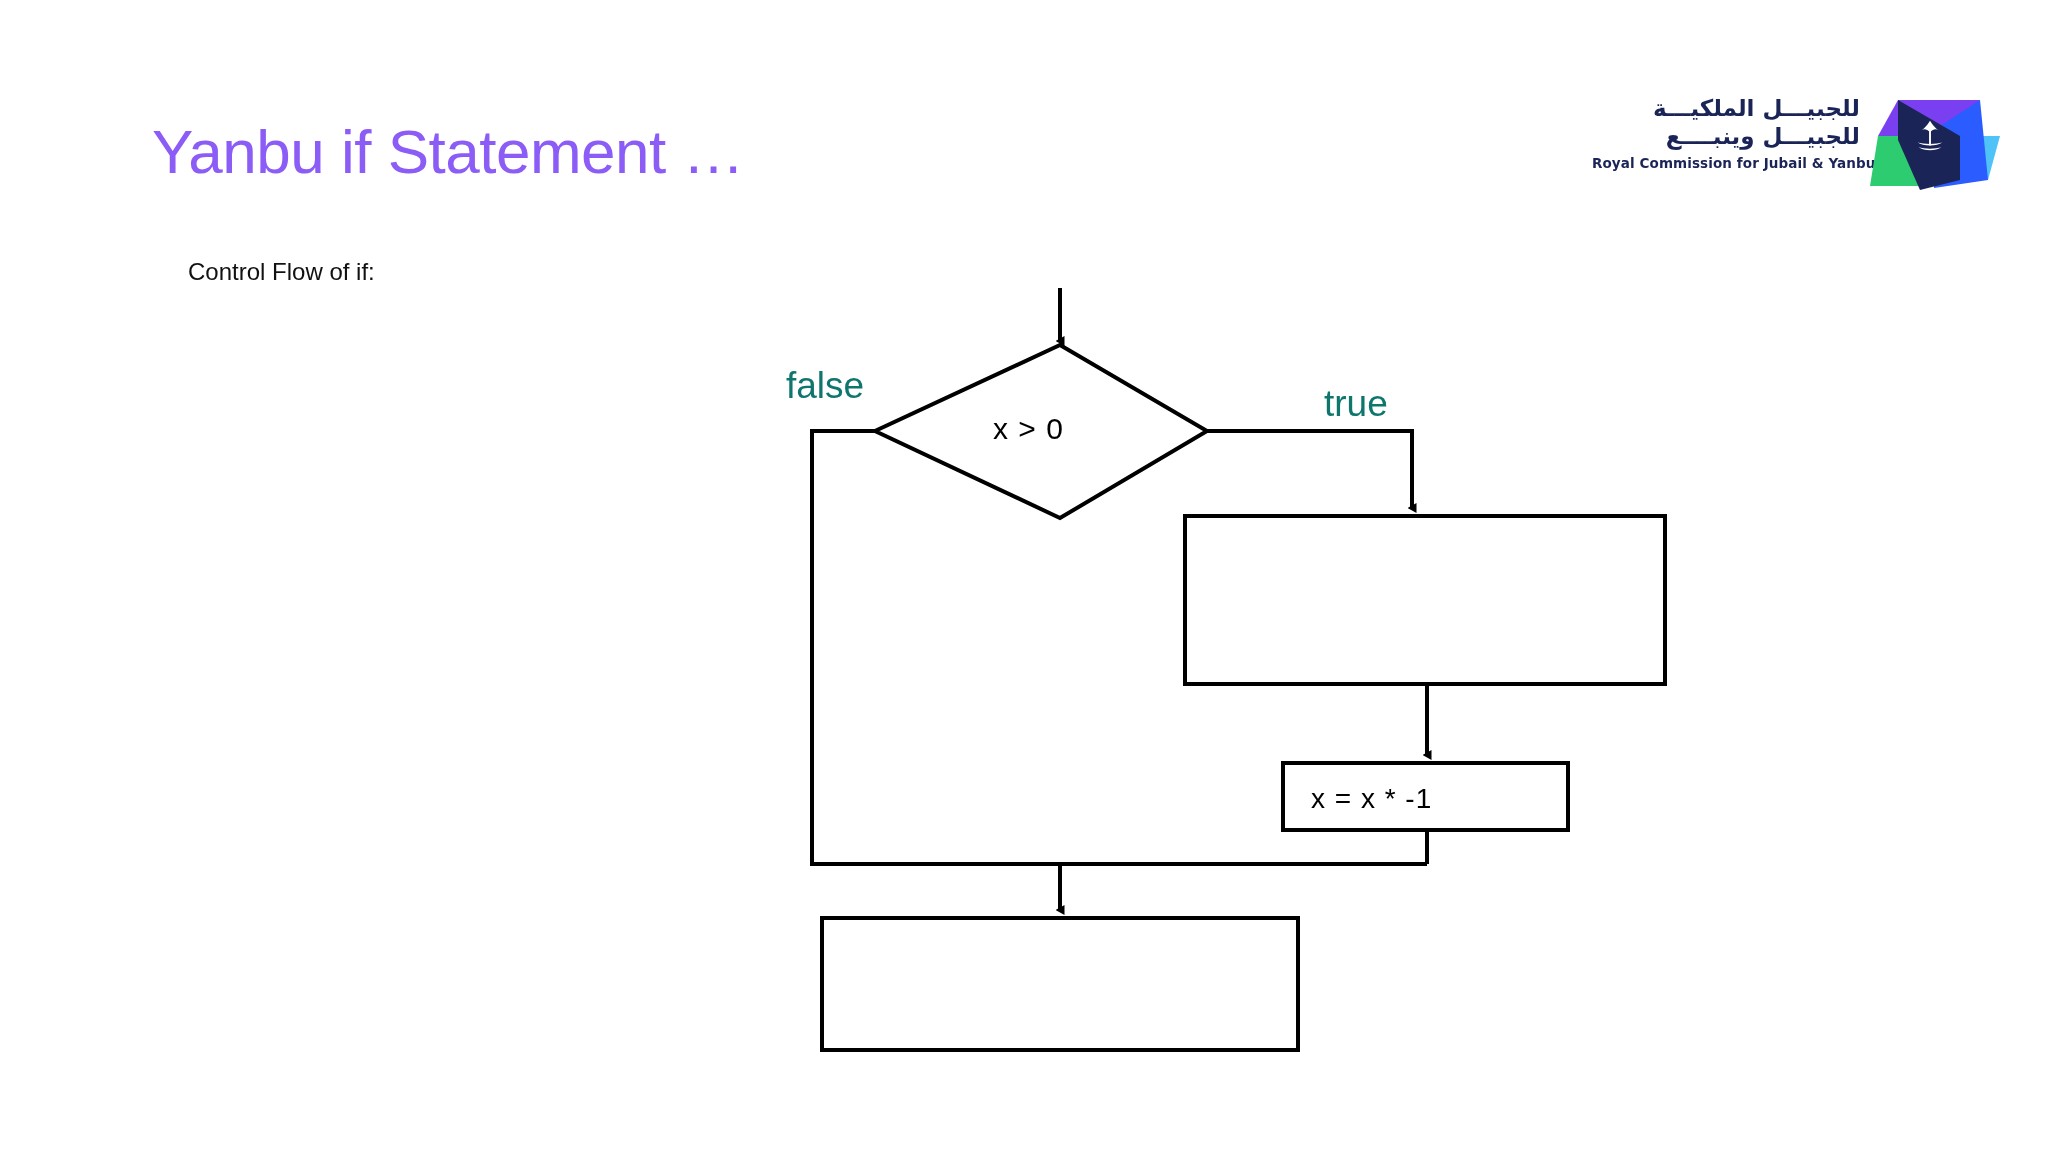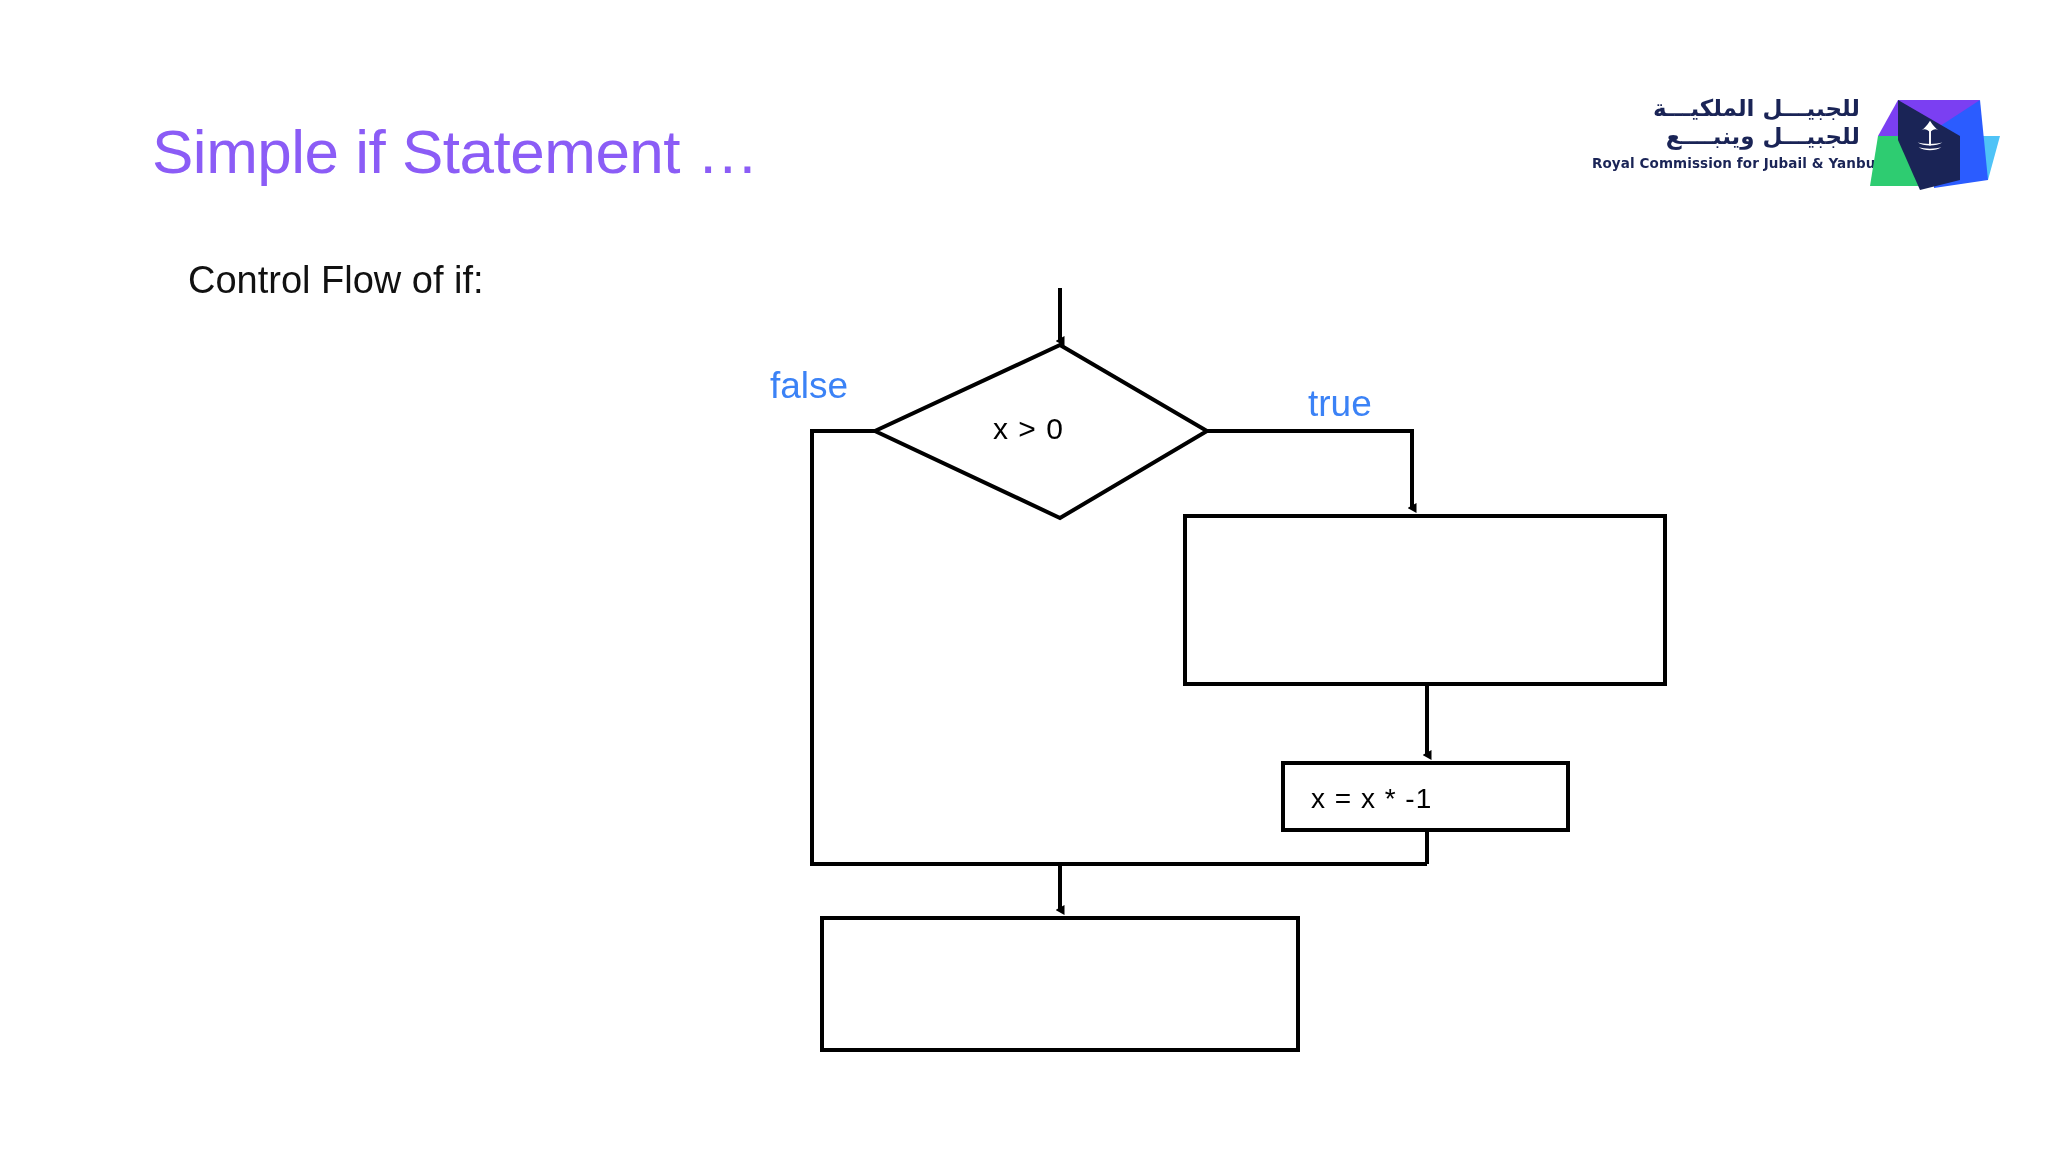--- a/index.html
+++ b/index.html
@@ -33,21 +33,21 @@
     color: #8B5CF6;
     letter-spacing: -0.5px;
     white-space: nowrap;
   }
 
   
   #subtitle {
     position: absolute;
     left: 188px;
     top: 258px;
-    font-size: 38px;
+    font-size: 24px;
     line-height: 1.2;
     font-weight: 400;
     color: #111111;
     white-space: nowrap;
   }
 
   
   #logo {
     position: absolute;
     left: 1592px;
@@ -95,22 +95,23 @@
     left: 0;
     top: 0;
     width: 2048px;
     height: 1152px;
   }
 
   .fc-label {
     position: absolute;
     font-family: "Liberation Sans", sans-serif;
     font-size: 37px;
-    color: #3b82f6;
-    white-space: nowrap;
+    color: #0f766e;
+    white-space: nowrap;
+    margin-left: 16px;
   }
   #label-false { left: 770px; top: 365px; }
   #label-true  { left: 1308px; top: 383px; }
 
   .fc-code {
     position: absolute;
     font-family: Liberation Sans, sans-serif;
     color: #000000;
     white-space: pre;
   }
@@ -144,21 +145,21 @@
     font-style: italic;
     line-height: 2.0;
     letter-spacing: 0.6px;
   }
 </style>
 </head>
 <body>
 
 <div class="slide">
 
-  <div id="slide-title">Simple if Statement …</div>
+  <div id="slide-title">Yanbu if Statement …</div>
 
   <div id="subtitle">Control Flow of if:</div>
 
   <div id="logo">
     <div id="logo-text-block">
       <div class="logo-ar">للجبيـــل الملكيـــة</div>
       <div class="logo-ar">للجبيـــل وينبــــع</div>
       <div class="logo-en">Royal Commission for Jubail &amp; Yanbu</div>
     </div>
 

